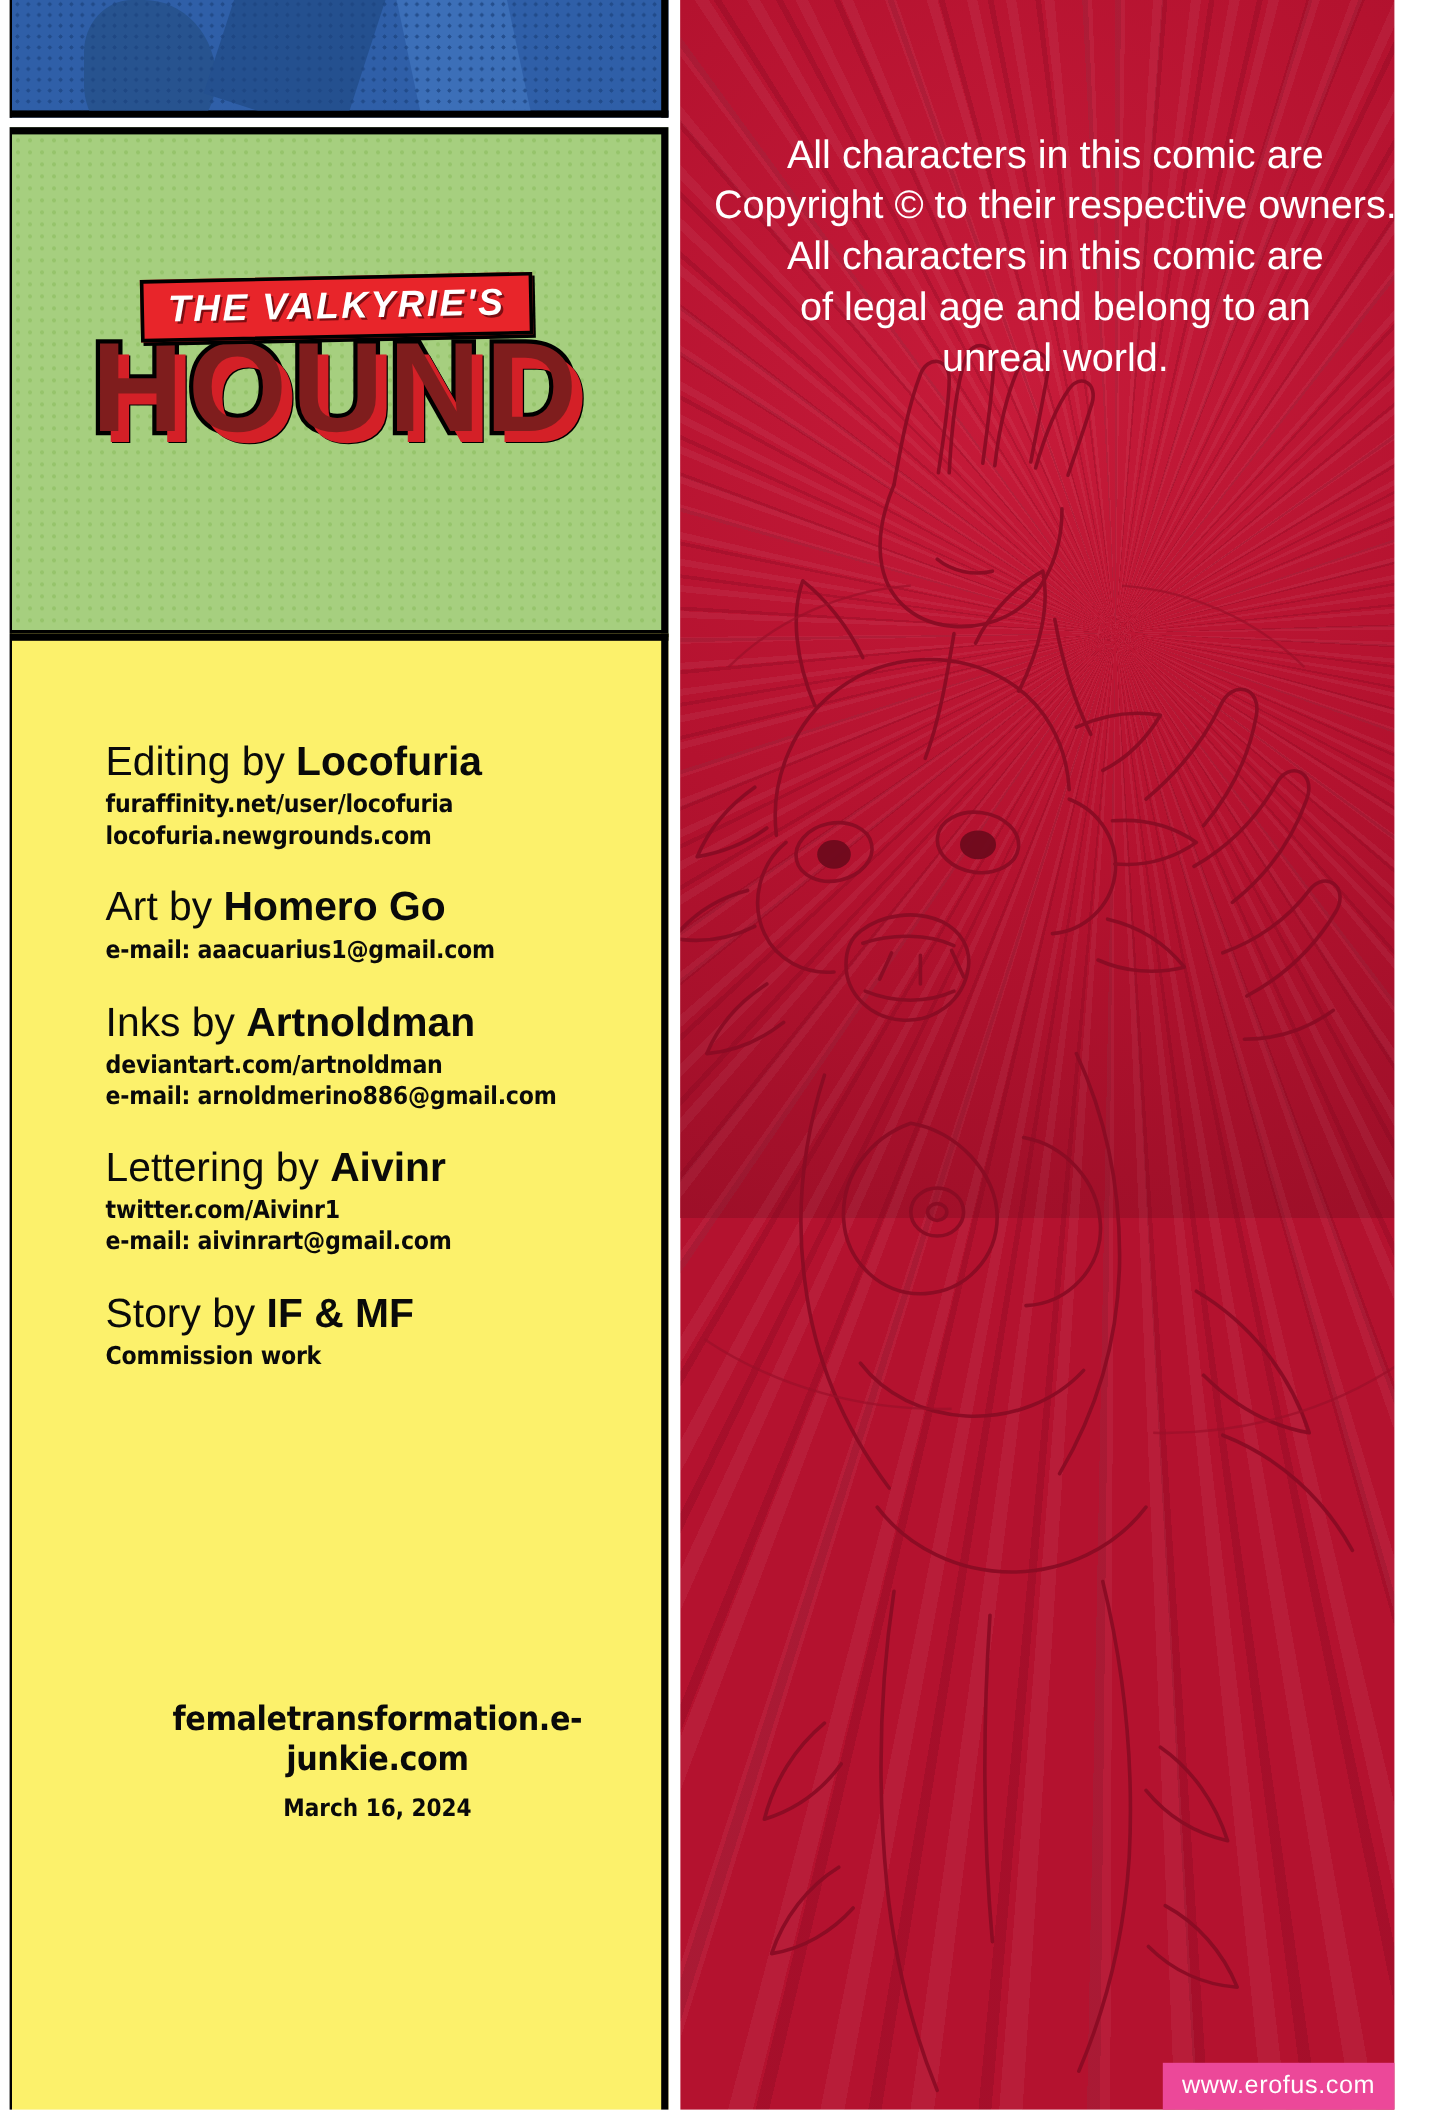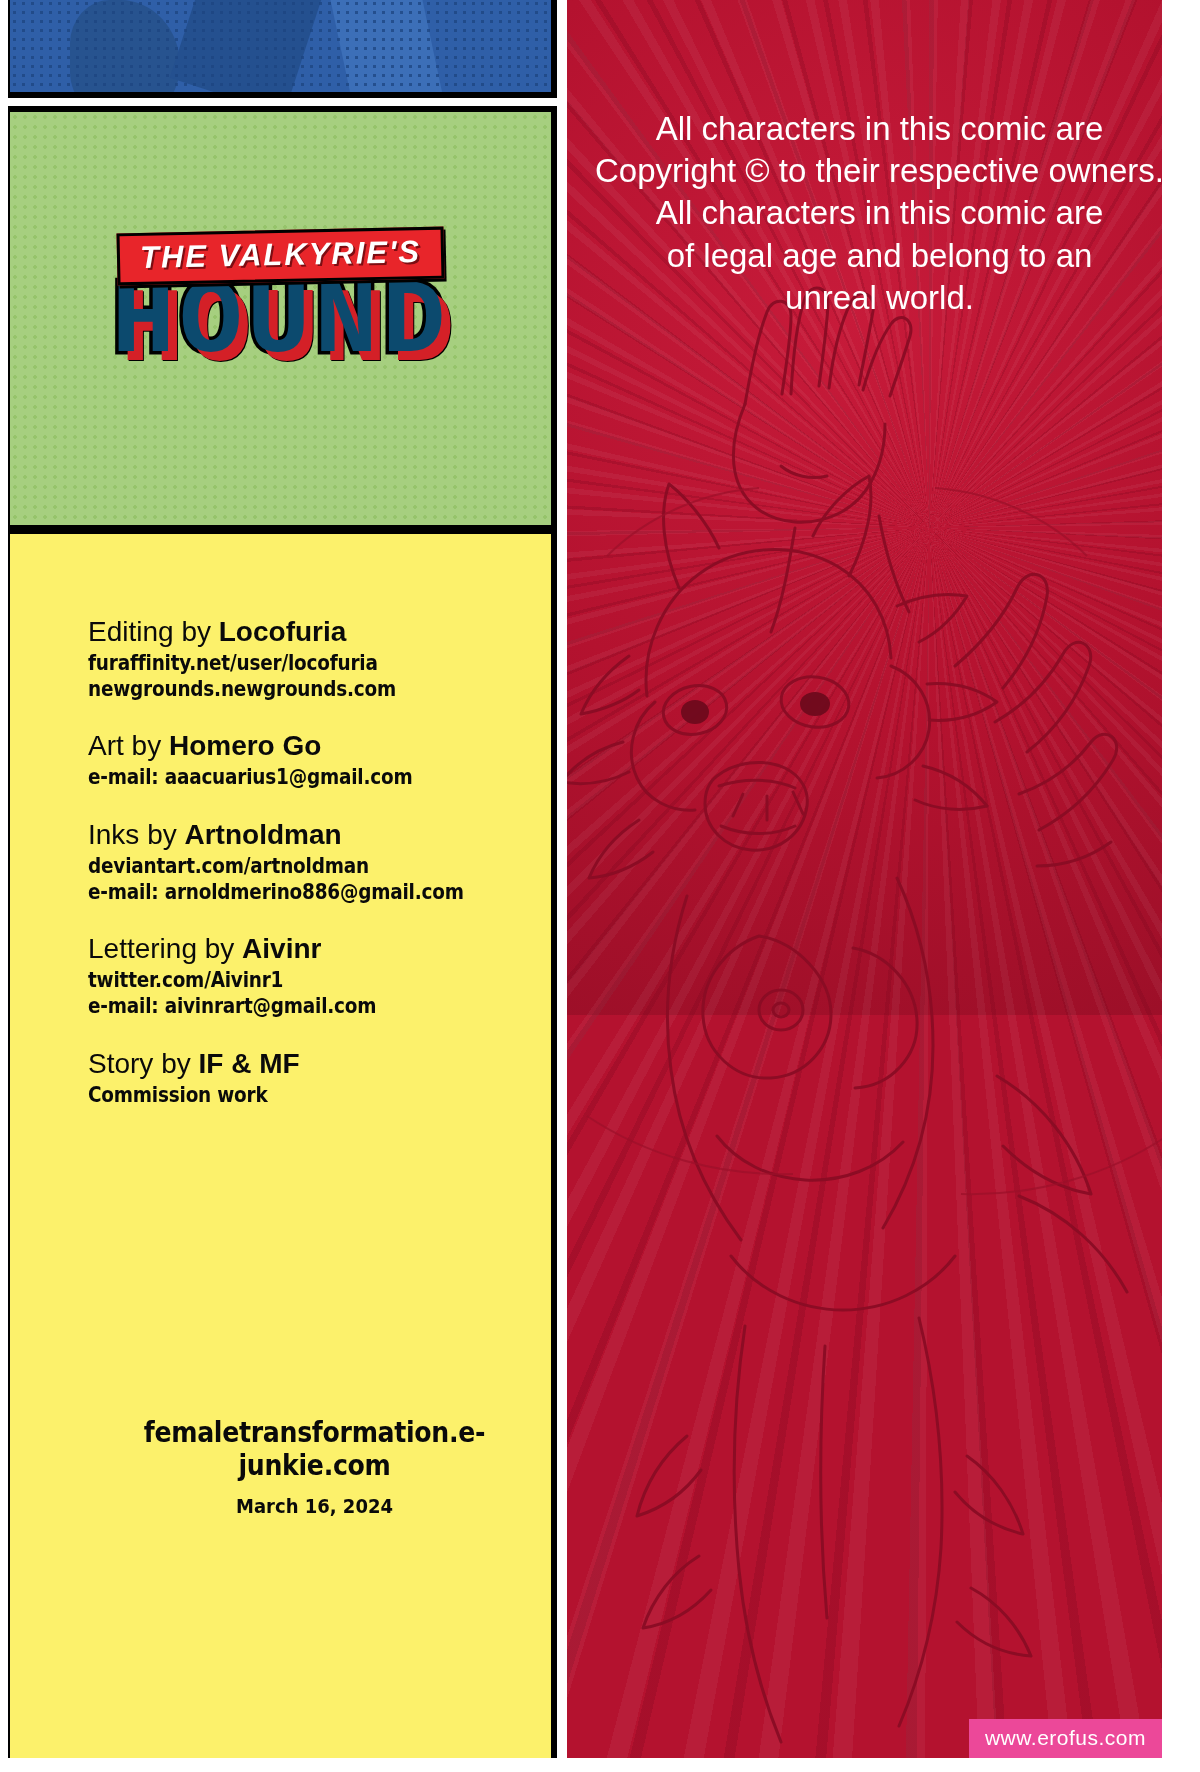--- a/index.html
+++ b/index.html
@@ -105,25 +105,25 @@
     color:#ffffff;
     text-shadow: 2px 2px 0 #7d0d12;
     white-space:nowrap;
   }
   #title-main {
     margin-top: -12px;
     position:relative;
     z-index: 2;
   }
   #title-main .t {
-    font-family:Liberation Mono, monospace;
+    font-family:Liberation Sans, sans-serif;
     font-weight: bold;
     font-size: 106px;
     letter-spacing: 4px;
-    color:#0c4a6e;
+    color:#7f1d1d;
     line-height: 1;
     -webkit-text-stroke: 7px #000;
     paint-order: stroke fill;
     text-shadow:
        9px 9px 0 #d42027,
       10px 10px 0 #000;
     display:inline-block;
   }
 
   
@@ -136,21 +136,21 @@
 
   #credits {
     position:absolute;
     left: 78px;
     top: 82px;
     right: 26px;
   }
   .credit-block { margin-bottom: 28px; }
   .credit-head {
     font-family:"Liberation Sans", sans-serif;
-    font-size: 28px;
+    font-size: 34px;
     color:#0a0a0a;
     margin-bottom: 2px;
   }
   .credit-head b { font-weight: bold; }
   .credit-line {
     font-family:"DejaVu Sans Condensed","DejaVu Sans", sans-serif;
     font-weight: bold;
     font-size: 20.5px;
     color:#0a0a0a;
     line-height: 1.28;
@@ -276,21 +276,21 @@
     </div>
   </div>
 
   <div class="panel" id="panel-yellow">
 
     <div id="credits">
 
       <div class="credit-block">
         <div class="credit-head"><span>Editing by </span><b>Locofuria</b></div>
         <div class="credit-line">furaffinity.net/user/locofuria</div>
-        <div class="credit-line">newgrounds.newgrounds.com</div>
+        <div class="credit-line">locofuria.newgrounds.com</div>
       </div>
 
       <div class="credit-block">
         <div class="credit-head"><span>Art by </span><b>Homero Go</b></div>
         <div class="credit-line">e-mail: aaacuarius1@gmail.com</div>
       </div>
 
       <div class="credit-block">
         <div class="credit-head"><span>Inks by </span><b>Artnoldman</b></div>
         <div class="credit-line">deviantart.com/artnoldman</div>

